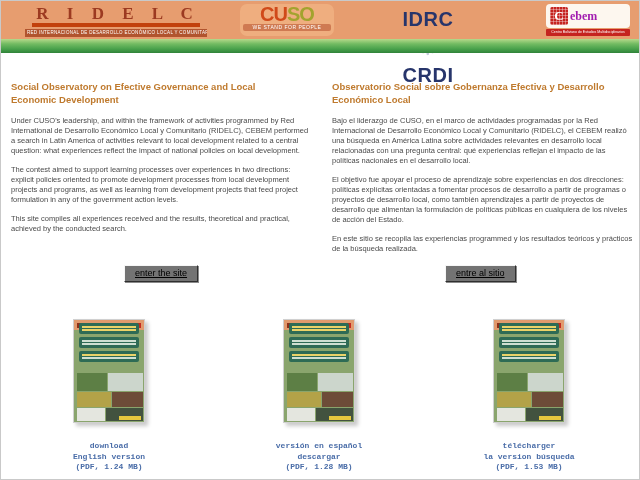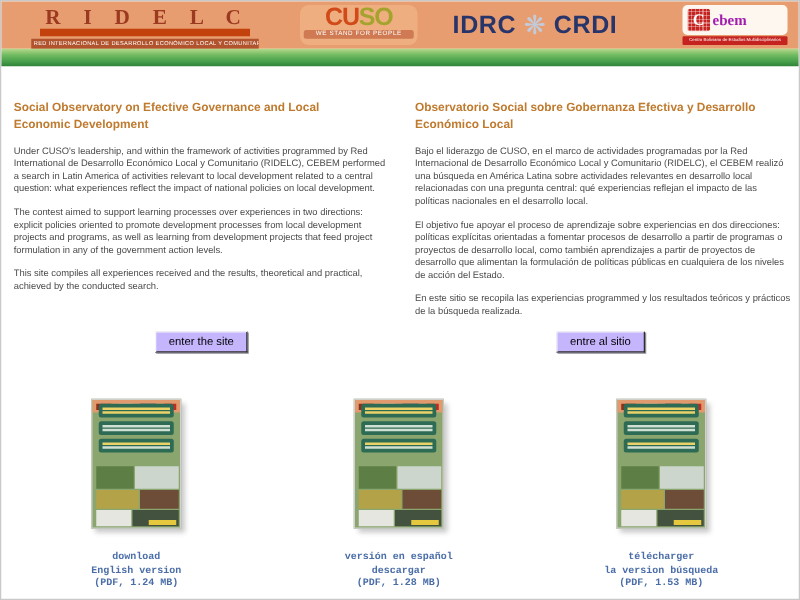--- a/index.html
+++ b/index.html
@@ -10,37 +10,37 @@
     font-family: "Liberation Sans", sans-serif;
   }
 
   
   .header { position:absolute; top:0; left:0; width:100%; height:38px; background:#e79d6f; }
 
   .ridelc { position:absolute; left:24px; top:4px; width:182px; text-align:center; }
   .ridelc-word {
     display:inline-block; font-family:"Liberation Serif", serif; font-weight:bold;
     font-size:17px; line-height:17px; letter-spacing:7px; color:#9c3a21;
-    border-bottom:6px solid #c2410c; padding:0 0 1px 4px;
+    border-bottom:4px solid #c2410c; padding:0 0 1px 4px;
   }
   .ridelc-sub {
     margin-top:2px; font-size:4.5px; line-height:6px; letter-spacing:.3px;
     color:#ffffff; background:#b1542e; padding:1px 2px; white-space:nowrap; overflow:hidden;
   }
 
   .cuso { position:absolute; left:239px; top:3px; width:94px; height:32px; text-align:center;
           background:#efae7f; border-radius:7px; padding-top:1px; }
   .cuso-word { font-size:20px; line-height:19px; font-weight:bold; letter-spacing:-1px; }
   .cuso-cu { color:#d04a1a; } .cuso-so { color:#a3a32e; }
   .cuso-tag { margin:0 3px; font-size:5px; line-height:7px; letter-spacing:.5px;
               color:#ffffff; background:#cf7a52; border-radius:2px; }
 
   .idrc { position:absolute; left:352px; top:7px; width:150px; height:24px;
-          display:flex; align-items:center; justify-content:center; gap:6px;
-          color:#27356b; font-weight:bold; font-size:20px; letter-spacing:.5px; }
+          display:flex; align-items:center; justify-content:space-between; gap:6px;
+          color:#27356b; font-weight:bold; font-size:20px; letter-spacing:.5px;flex-direction:column; }
   .idrc-star { color:#c3cada; font-size:21px; line-height:21px; font-weight:normal; }
 
   .cebem { position:absolute; left:545px; top:3px; width:84px; }
   .cebem-box { height:24px; background:#fdf7ef; border-radius:4px; padding:2px 4px;
                display:flex; align-items:center; gap:2px; }
   .cebem-stamp {
     width:18px; height:18px; border-radius:2px; color:#ffffff;
     font-family:"Liberation Serif", serif; font-size:13px; font-weight:bold;
     display:flex; align-items:center; justify-content:center;
     background:
@@ -61,22 +61,22 @@
   .col-right { left:331px; }
   .col h1 { font-size:9.5px; line-height:12.5px; color:#bf7a2e; font-weight:bold; margin:0 0 10px 0; }
   .col-left h1 { max-width:285px; }
   .col-right h1 { max-width:300px; }
   .col p { font-size:7.5px; line-height:10px; color:#4a4a4a; margin:0 0 9px 0; }
 
   
   .btn {
     position:absolute; top:264px; font-family:"Liberation Sans", sans-serif;
     font-size:9px; line-height:11px; padding:2px 10px; color:#000000;
-    background:#c4b5fd; border:1px solid; border-color:#f6f6f6 #2f2f2f #2f2f2f #f6f6f6;
-    box-shadow:1px 1px 0 #8a8a8a; cursor:pointer;
+    background:#737373; border:1px solid; border-color:#f6f6f6 #2f2f2f #2f2f2f #f6f6f6;
+    box-shadow:1px 1px 0 #8a8a8a; cursor:pointer;text-decoration:underline;
   }
   .btn-en { left:123px; } .btn-es { left:444px; }
 
   
   .thumb { position:absolute; top:318px; width:72px; height:104px; cursor:pointer; }
   .thumb-1 { left:72px; } .thumb-2 { left:282px; } .thumb-3 { left:492px; }
   .cover { position:relative; width:72px; height:104px; background:#8aa56d;
            border:1px solid #d0d0d0; box-shadow:3px 3px 4px #c9c9c9; }
   .cv-band { position:absolute; top:0; left:0; right:0; height:10px; background:#e19a6d;
              display:flex; align-items:center; justify-content:space-between; padding:0 3px; }

